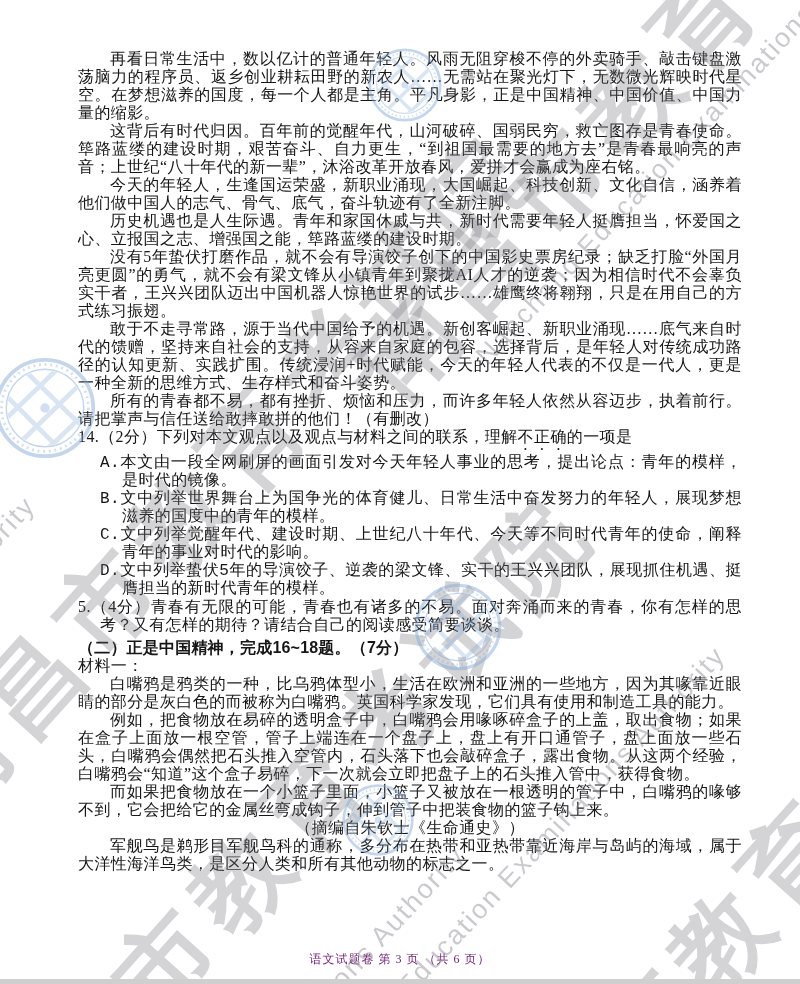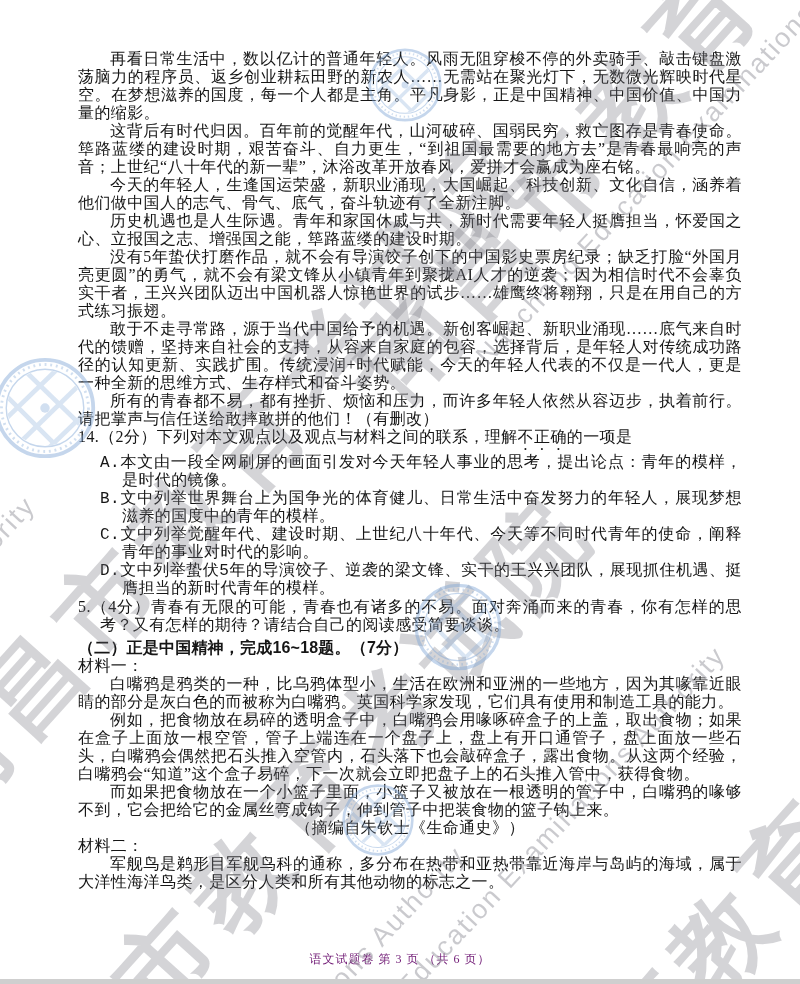--- a/index.html
+++ b/index.html
@@ -114,19 +114,18 @@
     <p class="option"><span>D.</span><span>文中列举蛰伏5年的导演饺子、逆袭的梁文锋、实干的王兴兴团队，展现抓住机遇、挺膺担当的新时代青年的模样。</span></p>
 
     <p class="hang">5.（4分）青春有无限的可能，青春也有诸多的不易。面对奔涌而来的青春，你有怎样的思考？又有怎样的期待？请结合自己的阅读感受简要谈谈。</p>
 
     <p class="sec-heading">（二）正是中国精神，完成16~18题。（7分）</p>
     <p class="mat-label">材料一：</p>
     <p class="body-p">白嘴鸦是鸦类的一种，比乌鸦体型小，生活在欧洲和亚洲的一些地方，因为其喙靠近眼睛的部分是灰白色的而被称为白嘴鸦。英国科学家发现，它们具有使用和制造工具的能力。</p>
     <p class="body-p">例如，把食物放在易碎的透明盒子中，白嘴鸦会用喙啄碎盒子的上盖，取出食物；如果在盒子上面放一根空管，管子上端连在一个盘子上，盘上有开口通管子，盘上面放一些石头，白嘴鸦会偶然把石头推入空管内，石头落下也会敲碎盒子，露出食物。从这两个经验，白嘴鸦会“知道”这个盒子易碎，下一次就会立即把盘子上的石头推入管中，获得食物。</p>
     <p class="body-p">而如果把食物放在一个小篮子里面，小篮子又被放在一根透明的管子中，白嘴鸦的喙够不到，它会把给它的金属丝弯成钩子，伸到管子中把装食物的篮子钩上来。</p>
     <p class="citation">（摘编自朱钦士《生命通史》）</p>
-    <p class="mat-label">材料二：</p>
     <p class="body-p">军舰鸟是鹈形目军舰鸟科的通称，多分布在热带和亚热带靠近海岸与岛屿的海域，属于大洋性海洋鸟类，是区分人类和所有其他动物的标志之一。</p>
   </div>
 
   <div class="footer">语文试题卷 第 3 页 （共 6 页）</div>
   <div class="scan-edge"></div>
 </div>
 
 </body></html>

